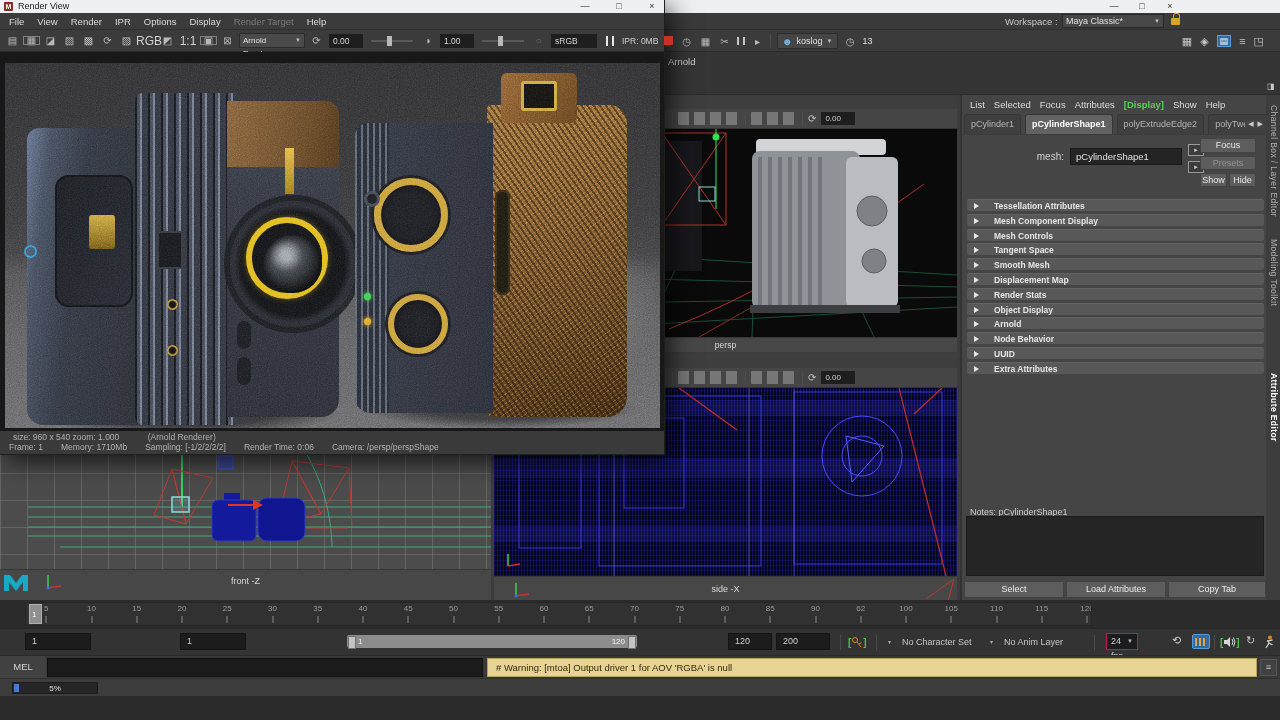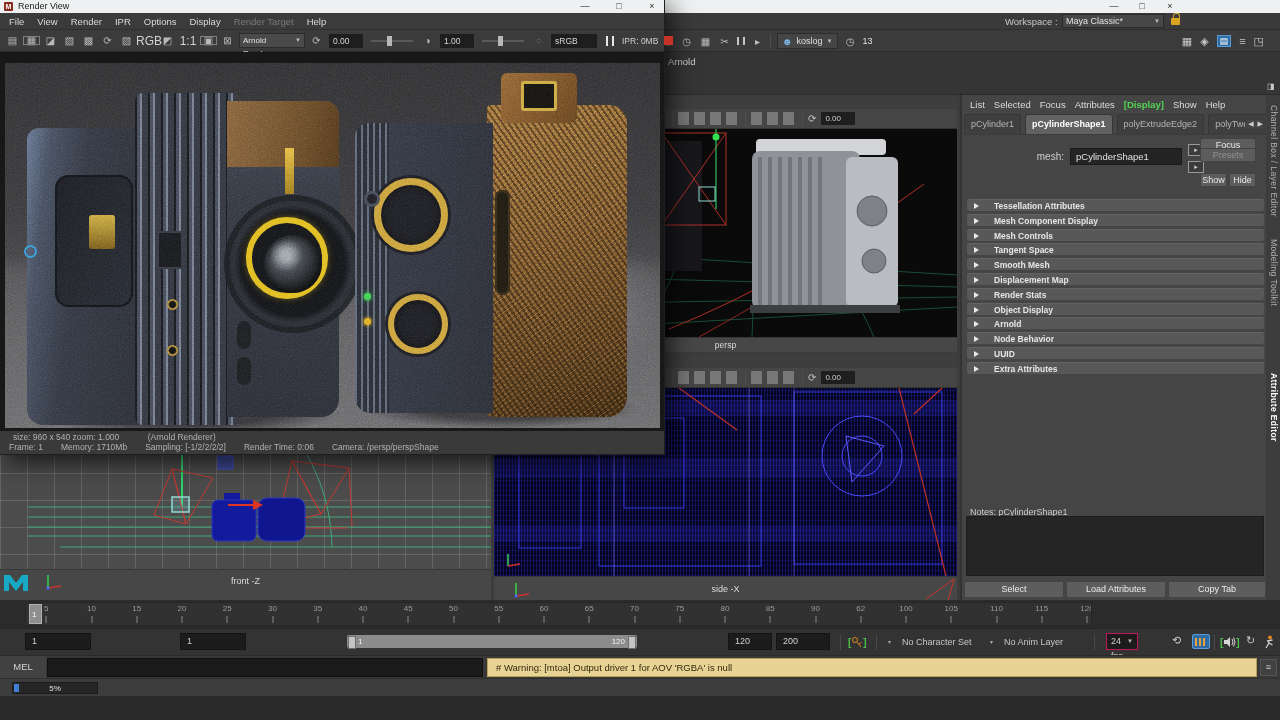--- a/index.html
+++ b/index.html
@@ -391,21 +391,21 @@
       <span>◀</span>
       <span>▶</span>
     </span>
   </div>
   <div id="ae-meshrow">
     <span id="mesh-label">mesh:</span>
     <div id="mesh-field">pCylinderShape1</div>
     <div class="conn-icon" style="left:226px;top:9px">▸</div>
     <div class="conn-icon" style="left:226px;top:26px">▸</div>
     <div class="ae-btn" style="left:238px;top:3px;width:56px;height:15px">Focus</div>
-    <div class="ae-btn" style="left:238px;top:13px;width:56px;height:14px;color:#919191">Presets</div>
+    <div class="ae-btn" style="left:238px;top:21px;width:56px;height:14px;color:#919191">Presets</div>
     <div class="ae-btn" style="left:238px;top:38px;width:27px;height:14px">Show</div>
     <div class="ae-btn" style="left:267px;top:38px;width:27px;height:14px">Hide</div>
   </div>
   <div id="ae-sections">
       <div class="ae-section">
         <span class="ae-arrow"></span>
         <span class="ae-sec-label">Tessellation Attributes</span>
       </div>
       <div class="ae-section">
         <span class="ae-arrow"></span>

